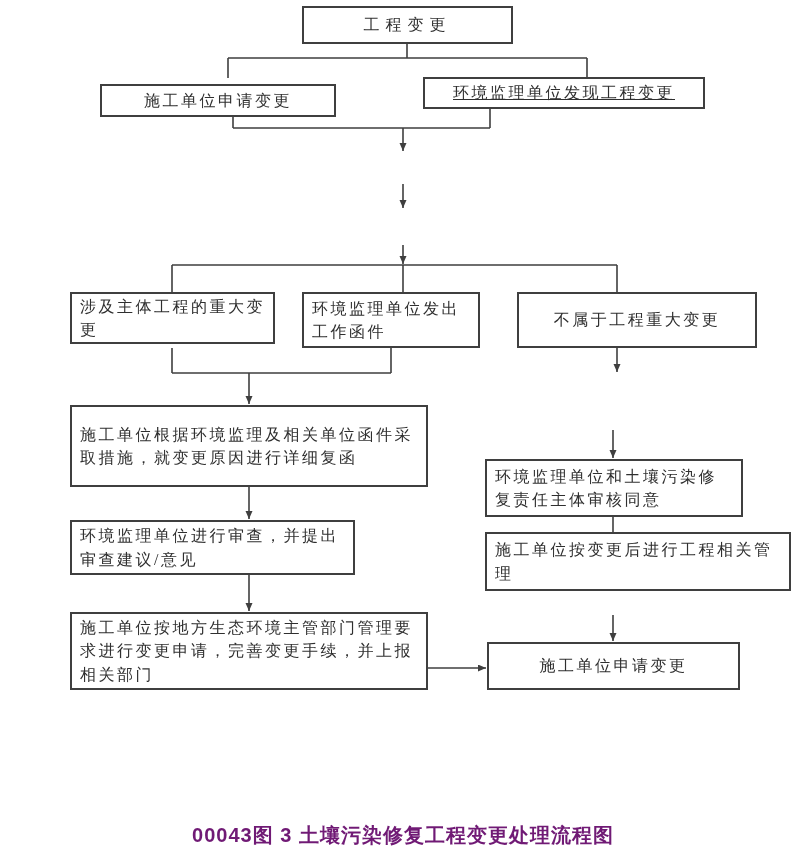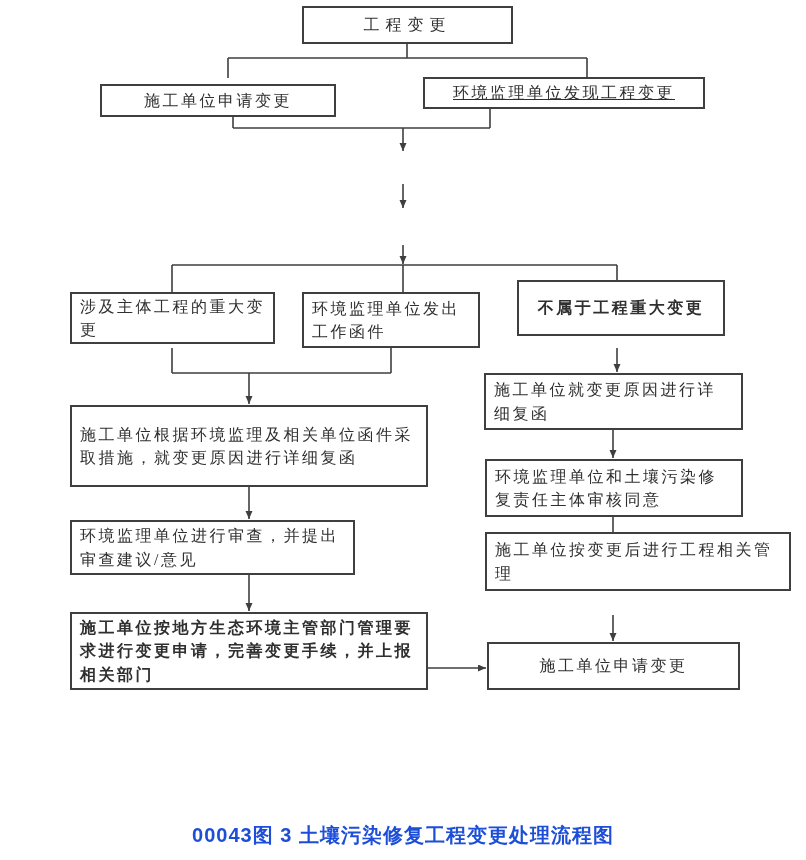--- a/index.html
+++ b/index.html
@@ -26,38 +26,38 @@
     line-height: 1.45;
     padding: 1px 8px;
   }
   #n-start   { left: 302px; top:   6px; width: 211px; height: 38px; letter-spacing: 6px; }
   #n-apply   { left: 100px; top:  84px; width: 236px; height: 33px; }
   #n-discover{ left: 423px; top:  77px; width: 282px; height: 32px; text-decoration: underline; }
   #n-verify  { left: 165px; top: 152px; width: 493px; height: 32px; }
   #n-issue   { left: 228px; top: 209px; width: 367px; height: 36px; }
   #n-major-main { left:  70px; top: 292px; width: 205px; height: 52px; }
   #n-major-env  { left: 302px; top: 292px; width: 178px; height: 56px; }
-  #n-not-major  { left: 517px; top: 280px; width: 208px; height: 56px; font-weight: bold; }
+  #n-not-major  { left: 517px; top: 292px; width: 240px; height: 56px; }
   #n-reply-measures { left: 70px; top: 405px; width: 358px; height: 82px; }
   #n-review  { left:  70px; top: 520px; width: 285px; height: 55px; }
-  #n-report  { left:  70px; top: 612px; width: 358px; height: 78px; font-weight: bold; }
+  #n-report  { left:  70px; top: 612px; width: 358px; height: 78px; }
   #n-detailed-reply { left: 484px; top: 373px; width: 259px; height: 57px; }
   #n-approve { left: 485px; top: 459px; width: 258px; height: 58px; }
   #n-post-mgmt { left: 485px; top: 532px; width: 306px; height: 59px; }
   #n-archive { left: 487px; top: 642px; width: 253px; height: 48px; }
   .caption {
     position: absolute;
     left: 0; top: 822px;
     width: 100%;
     text-align: center;
     font-family: "Liberation Sans", sans-serif;
     font-weight: 700;
     font-size: 20px;
     letter-spacing: 1px;
-    color: #1d4ed8;
+    color: #701a75;
   }
 </style>
 </head>
 <body>
 
 <div class="canvas">
 
   <svg class="connectors" width="806" height="860">
     <defs>
       <marker id="arrow" markerWidth="10" markerHeight="10" refX="8" refY="3.5" orient="auto" markerUnits="userSpaceOnUse">
@@ -95,19 +95,18 @@
 
   <div class="node" id="n-start">工程变更</div>
   <div class="node" id="n-apply">施工单位申请变更</div>
   <div class="node" id="n-discover">环境监理单位发现工程变更</div>
   <div class="node" id="n-major-main">涉及主体工程的重大变更</div>
   <div class="node" id="n-major-env">环境监理单位发出工作函件</div>
   <div class="node" id="n-not-major">不属于工程重大变更</div>
   <div class="node" id="n-reply-measures">施工单位根据环境监理及相关单位函件采取措施，就变更原因进行详细复函</div>
   <div class="node" id="n-review">环境监理单位进行审查，并提出审查建议/意见</div>
   <div class="node" id="n-report">施工单位按地方生态环境主管部门管理要求进行变更申请，完善变更手续，并上报相关部门</div>
-  <div class="node" id="n-detailed-reply">施工单位就变更原因进行详细复函</div>
   <div class="node" id="n-approve">环境监理单位和土壤污染修复责任主体审核同意</div>
   <div class="node" id="n-post-mgmt">施工单位按变更后进行工程相关管理</div>
   <div class="node" id="n-archive">施工单位申请变更</div>
 
   <div class="caption">00043图 3 土壤污染修复工程变更处理流程图</div>
 </div>
 
 </body></html>

